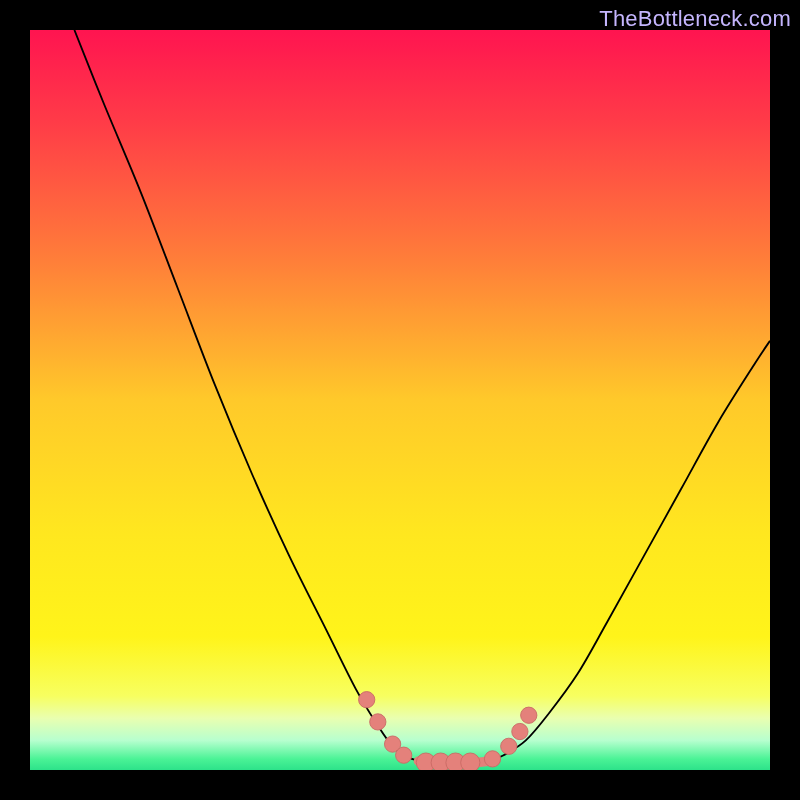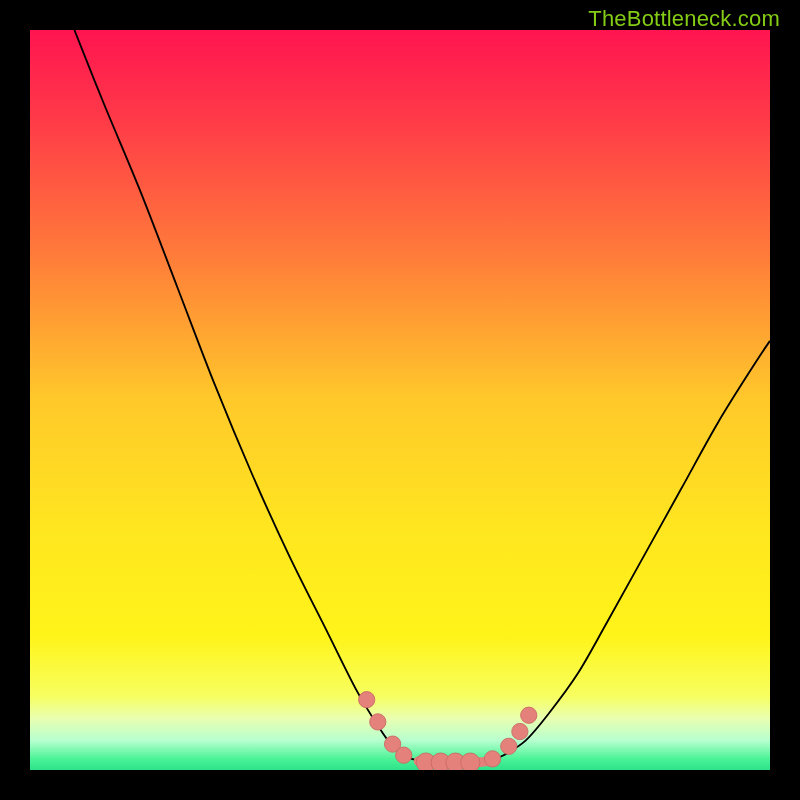--- a/index.html
+++ b/index.html
@@ -30,22 +30,22 @@
   .gradient {
     position: absolute;
     left: 0;
     top: 0;
     width: 100%;
     height: 100%;
   }
   .watermark {
     position: absolute;
     top: 6px;
-    right: 20px;
-    color: #84cc16;
+    right: 9px;
+    color: #c4b5fd;
     font-size: 22px;
     font-weight: 500;
     letter-spacing: 0.2px;
     user-select: none;
   }
   svg.curves {
     position: absolute;
     left: 0;
     top: 0;
     width: 100%;

